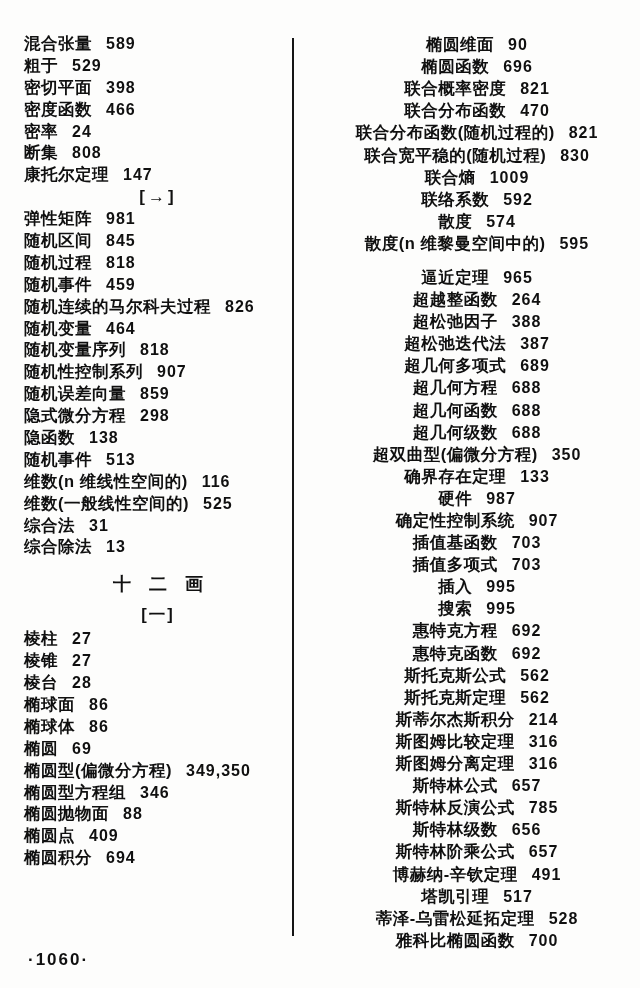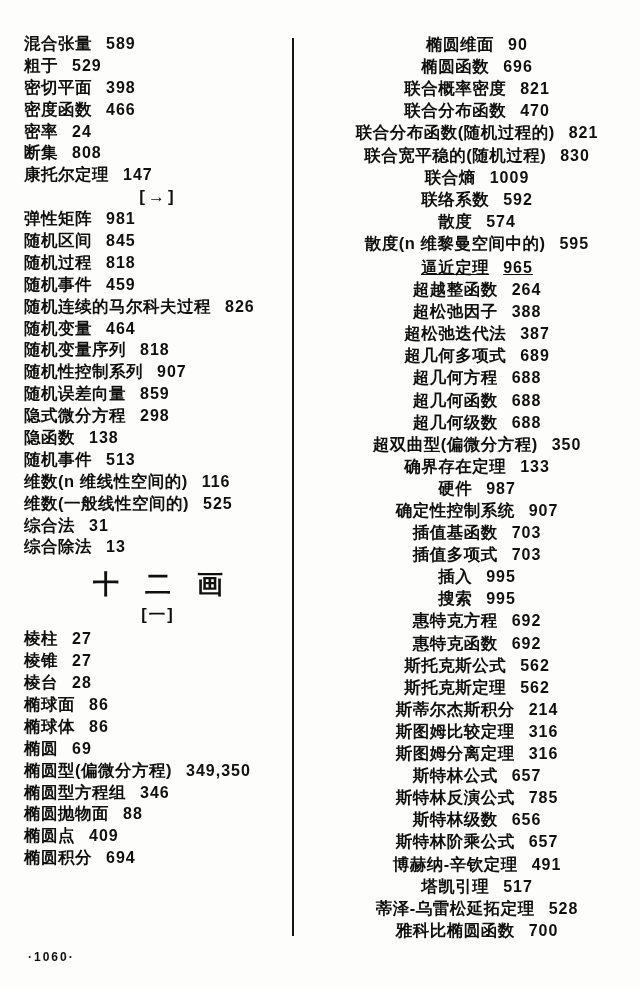--- a/index.html
+++ b/index.html
@@ -20,29 +20,29 @@
   .col.left{left:24px;top:33px;width:268px;}
   .col.right{left:318px;top:34px;width:318px;}
   .row{
     height:21.9px;display:flex;align-items:center;
     font-size:16.5px;font-weight:700;letter-spacing:0.5px;
     white-space:nowrap;
   }
   .col.right .row{height:22.1px;justify-content:center;}
   .row .num{margin-left:14px;letter-spacing:1px;font-size:16px;}
   .row.marker{justify-content:center;letter-spacing:3px;font-size:17px;}
-  .row.gap{margin-top:2px;text-decoration:underline;}
+  .row.gap{margin-top:12px;}
   .header{
     margin-top:8px;height:36px;line-height:36px;
-    text-align:center;font-size:26px;font-weight:700;
+    text-align:center;font-size:18px;font-weight:700;
   }
   .row.submarker{height:26px;justify-content:center;letter-spacing:2px;}
   .page-number{
     position:absolute;left:28px;top:950px;
-    font-size:12px;font-weight:700;letter-spacing:2px;
+    font-size:17px;font-weight:700;letter-spacing:2px;
   }
 </style>
 </head>
 <body>
 
 <div class="page">
   <div class="divider"></div>
   <div class="col left" id="col-left">
       <div class="row">
         <span class="term">混合张量</span>

